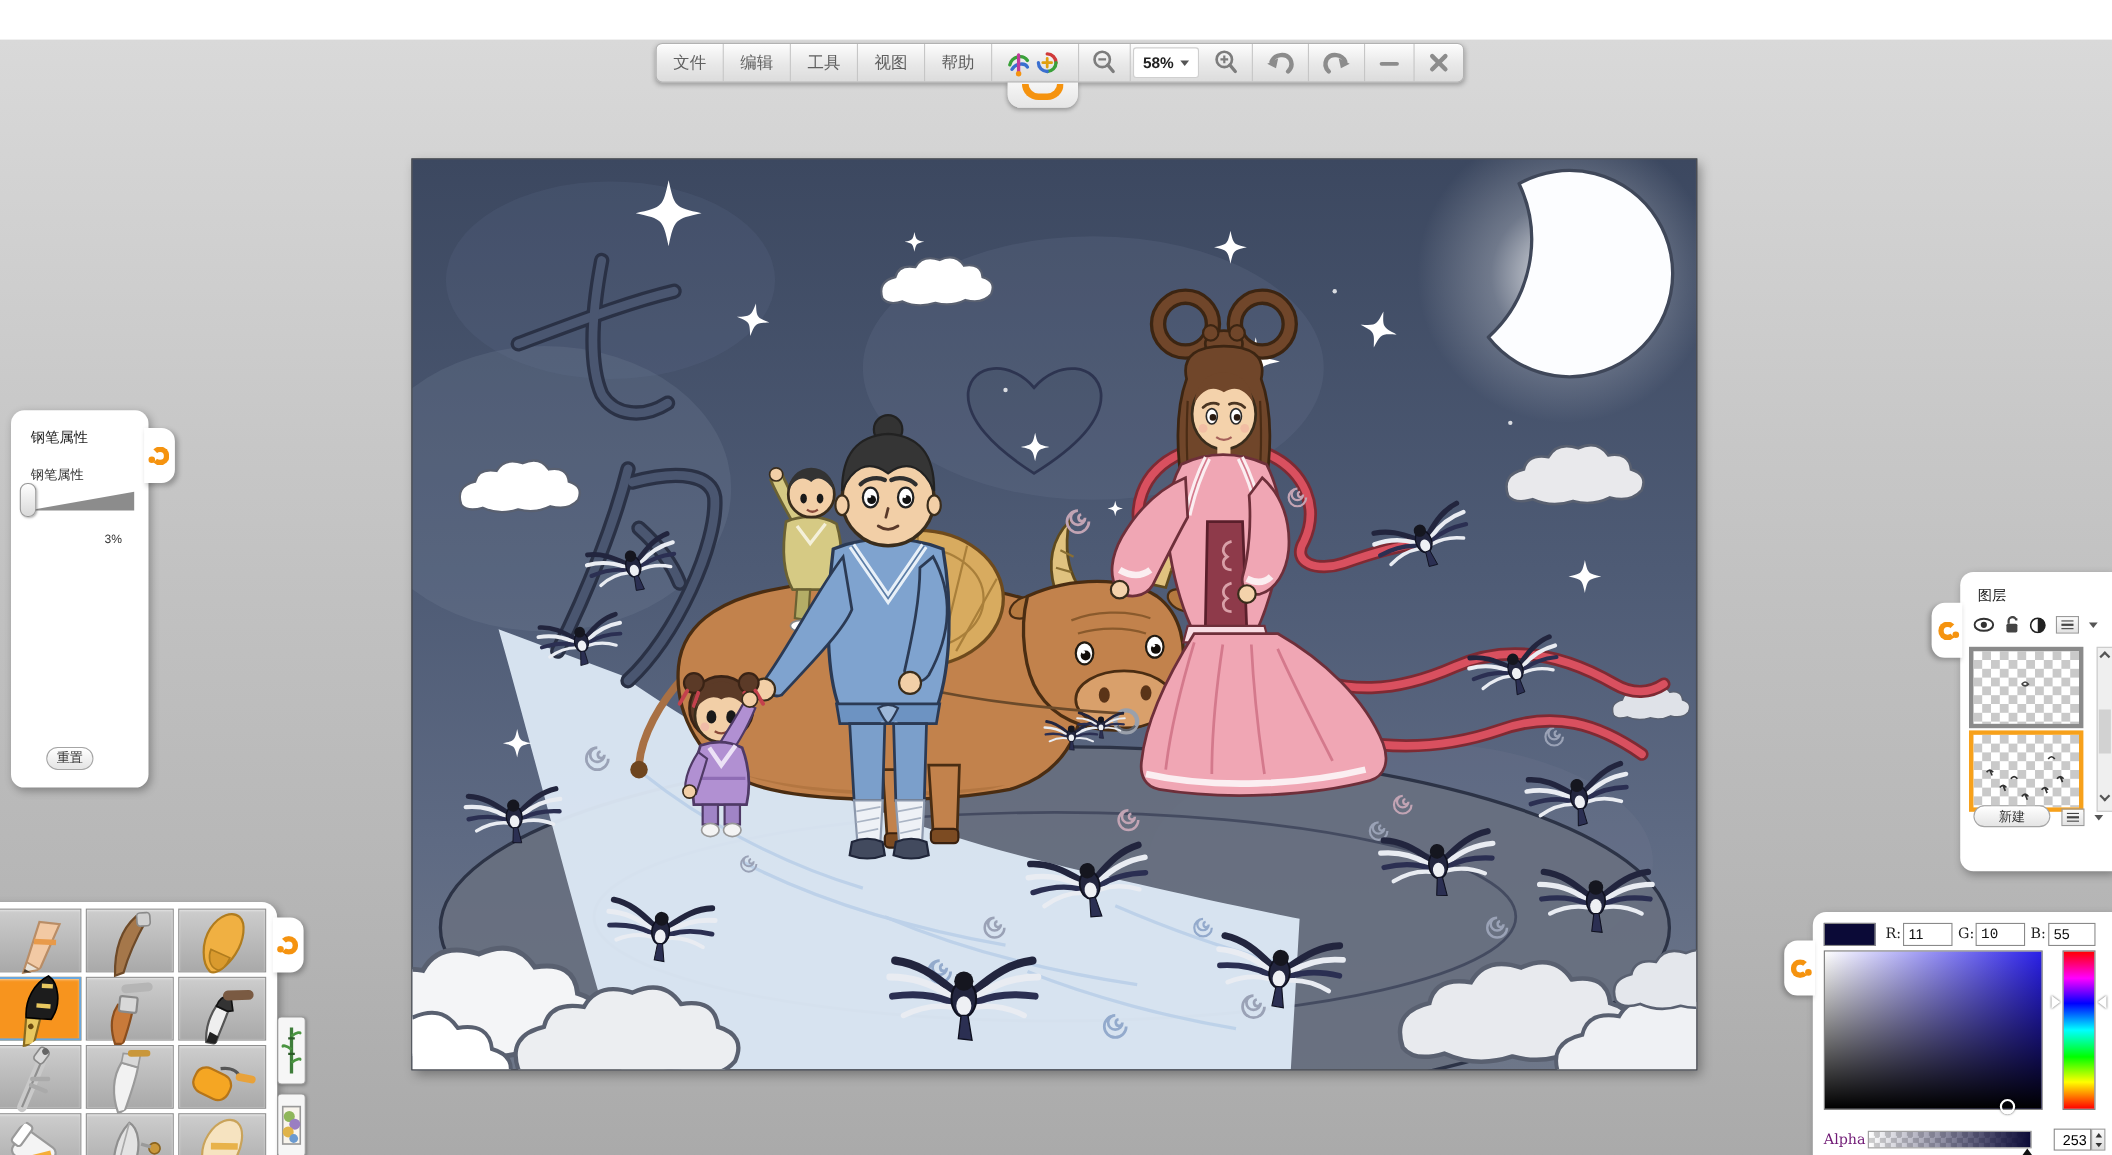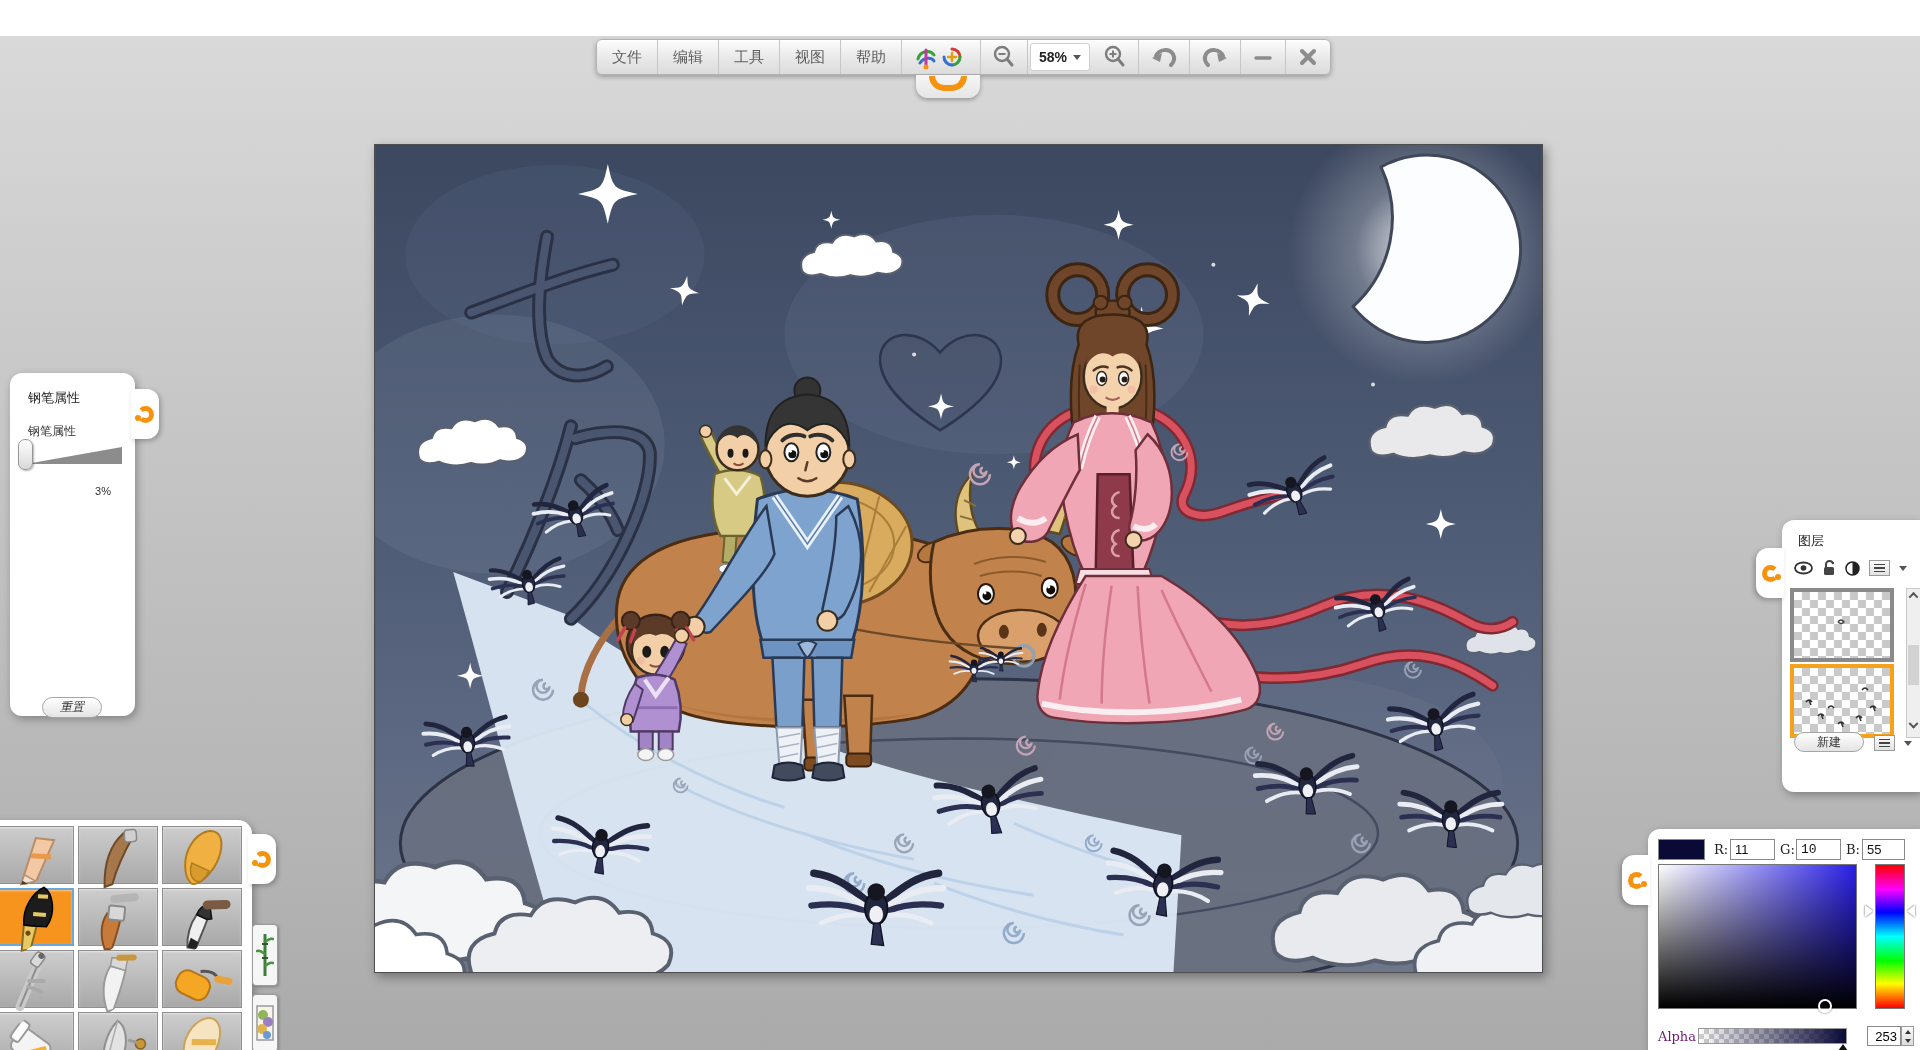--- a/index.html
+++ b/index.html
@@ -45,21 +45,21 @@
 
   
   .pen-panel { left:10px; top:337px; width:125px; height:343px; border-radius:12px; }
   .pen-panel .title { position:absolute; left:18px; top:16px; font-size:13px; color:#222; }
   .pen-panel .lbl   { position:absolute; left:18px; top:50px; font-size:12px; color:#333; }
   .wedge { position:absolute; left:16px; top:74px; width:0; height:0;
            border-right:96px solid #8c8c8c; border-top:17px solid transparent; }
   .slider-thumb { position:absolute; left:8px; top:66px; width:15px; height:31px; border-radius:7px;
                   background:linear-gradient(#fefefe,#d9d9d9); border:1px solid #979797; box-shadow:1px 1px 2px rgba(0,0,0,.3); }
   .pen-panel .val { position:absolute; right:24px; top:112px; font-size:11px; color:#333; }
-  .reset-btn { position:absolute; left:32px; top:324px; width:60px; height:21px;font-style:italic; }
+  .reset-btn { position:absolute; left:32px; top:306px; width:43px; height:21px; }
 
   
   .tool-palette { left:-12px; top:784px; width:264px; height:280px; border-radius:0 14px 0 0; }
   .tool-grid { position:absolute; left:6px; top:6px; display:grid; grid-template-columns:repeat(3,80px); grid-auto-rows:58px; gap:4px; }
   .tool-cell { background:linear-gradient(#cdcdcd,#a9a9a9); border:1px solid #8f8f8f; box-shadow:inset 0 1px 2px rgba(255,255,255,.5);
                display:flex; align-items:center; justify-content:center; cursor:default; }
   .tool-cell.selected { border:2px solid #6aa7dd; }
   .tool-cell svg { transform:rotate(-34deg); }
   .mini-btn { position:absolute; width:26px; background:#f6f6f6; border:1px solid #9b9b9b; border-radius:4px;
               box-shadow:1px 1px 3px rgba(0,0,0,.25); display:flex; align-items:center; justify-content:center; }

